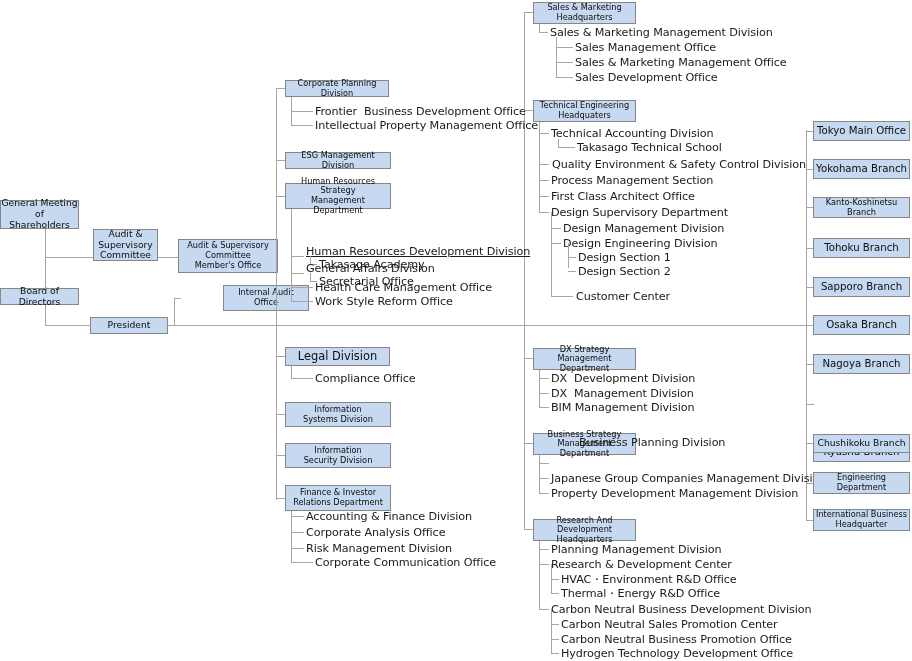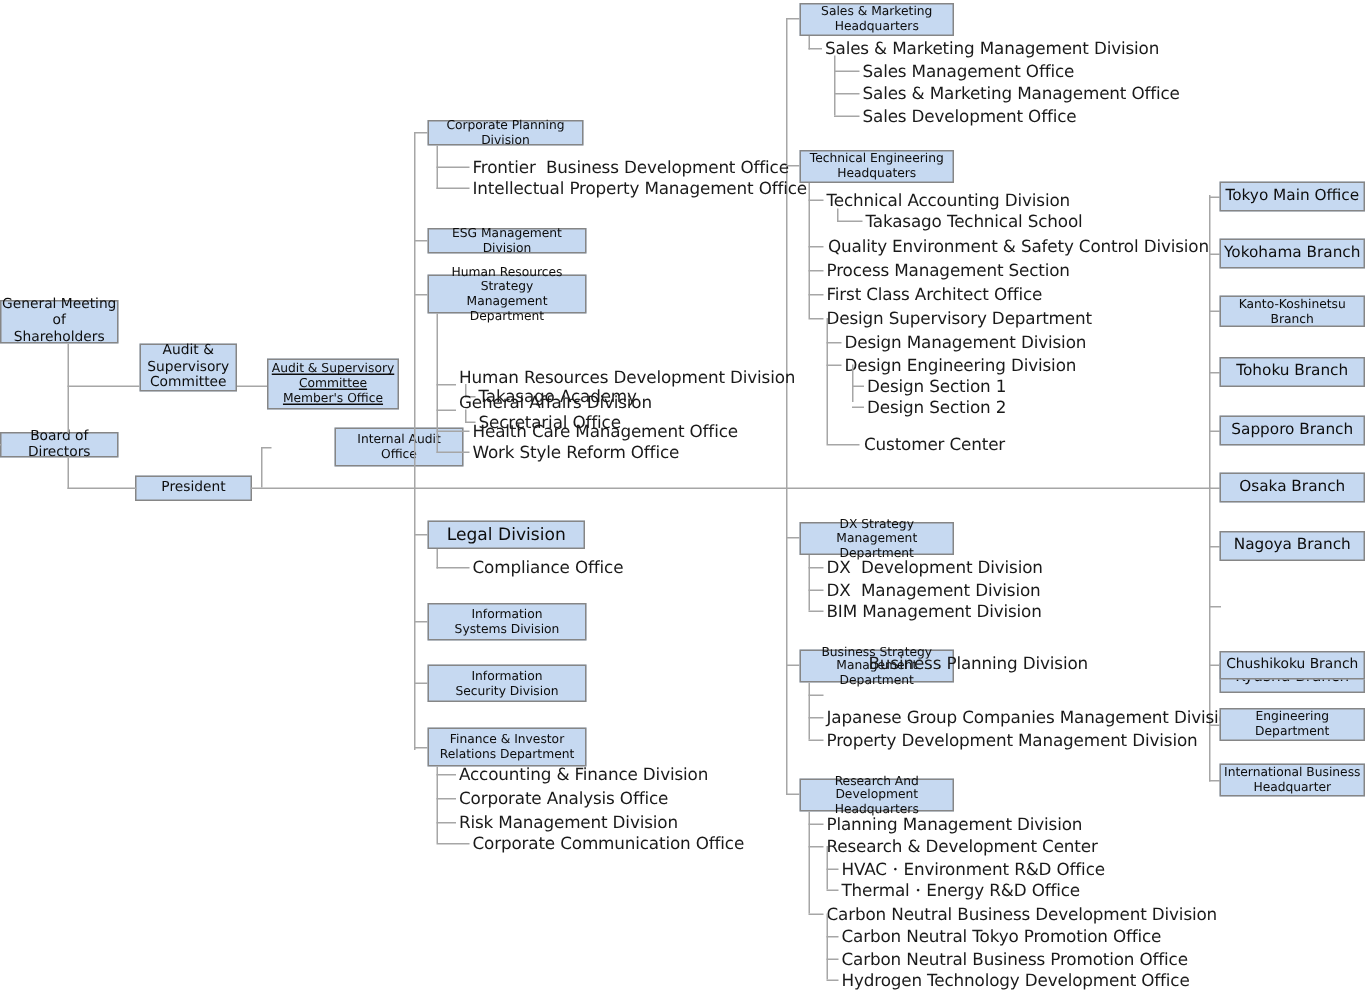--- a/index.html
+++ b/index.html
@@ -56,21 +56,21 @@
 Shareholders</div>
 
   <div class="box b9" style="left:0px;top:288px;width:79px;height:17px;">Board of Directors</div>
 
   <div class="box b9" style="left:90px;top:317px;width:78px;height:17px;">President</div>
 
   <div class="box b9" style="left:93px;top:229px;width:65px;height:32px;">Audit &amp;
 Supervisory
 Committee</div>
 
-  <div class="box b8" style="left:178px;top:239px;width:88px;height:34px;text-decoration:underline;">Audit &amp; Supervisory
+  <div class="box b8" style="left:178px;top:239px;width:100px;height:34px;">Audit &amp; Supervisory
 Committee
 Member's Office</div>
 
   <div class="box b8" style="left:180px;top:285px;width:86px;height:26px;margin-left:43px;">Internal Audit
 Office</div>
 
   <div class="v" style="left:45px;top:229px;height:60px;"></div>
   <div class="h" style="left:45px;top:257px;width:48px;"></div>
   <div class="h" style="left:158px;top:257px;width:20px;"></div>
   <div class="v" style="left:45px;top:305px;height:21px;"></div>
@@ -96,21 +96,21 @@
   <div class="h" style="left:276px;top:160px;width:9px;"></div>
   <div class="box b8" style="left:285px;top:152px;width:106px;height:17px;">ESG Management Division</div>
 
   <div class="h" style="left:276px;top:196px;width:9px;"></div>
   <div class="box b8" style="left:285px;top:183px;width:106px;height:26px;">Human Resources Strategy
 Management Department</div>
   <div class="v" style="left:291px;top:209px;height:93px;"></div>
   <div class="h" style="left:291px;top:256px;width:13px;"></div>
   <div class="h" style="left:291px;top:301px;width:22px;"></div>
   <div class="h" style="left:291px;top:287px;width:22px;"></div>
-  <div class="leaf" style="left:306px;top:245px;">Human Resources Development Division</div>
+  <div class="leaf" style="left:306px;top:245px;text-decoration:underline;">Human Resources Development Division</div>
   <div class="v" style="left:310px;top:256px;height:9px;"></div>
   <div class="h" style="left:310px;top:264px;width:7px;"></div>
   <div class="leaf" style="left:319px;top:258px;">Takasago Academy</div>
   <div class="h" style="left:291px;top:273px;width:13px;"></div>
   <div class="leaf" style="left:306px;top:262px;">General Affairs Division</div>
   <div class="v" style="left:310px;top:273px;height:9px;"></div>
   <div class="h" style="left:310px;top:281px;width:7px;"></div>
   <div class="leaf" style="left:319px;top:275px;">Secretarial Office</div>
   <div class="leaf" style="left:315px;top:281px;">Health Care Management Office</div>
   <div class="leaf" style="left:315px;top:295px;">Work Style Reform Office</div>
@@ -221,21 +221,21 @@
   <div class="h" style="left:551px;top:579px;width:8px;"></div>
   <div class="h" style="left:551px;top:593px;width:8px;"></div>
   <div class="leaf" style="left:561px;top:573px;">HVAC・Environment R&amp;D Office</div>
   <div class="leaf" style="left:561px;top:587px;">Thermal・Energy R&amp;D Office</div>
   <div class="h" style="left:539px;top:609px;width:10px;"></div>
   <div class="leaf" style="left:551px;top:603px;">Carbon Neutral Business Development Division</div>
   <div class="v" style="left:551px;top:609px;height:44px;"></div>
   <div class="h" style="left:551px;top:624px;width:8px;"></div>
   <div class="h" style="left:551px;top:639px;width:8px;"></div>
   <div class="h" style="left:551px;top:653px;width:8px;"></div>
-  <div class="leaf" style="left:561px;top:618px;">Carbon Neutral Tokyo Promotion Office</div>
+  <div class="leaf" style="left:561px;top:618px;">Carbon Neutral Sales Promotion Center</div>
   <div class="leaf" style="left:561px;top:633px;">Carbon Neutral Business Promotion Office</div>
   <div class="leaf" style="left:561px;top:647px;">Hydrogen Technology Development Office</div>
 
   <div class="h" style="left:806px;top:131px;width:8px;"></div>
   <div class="box b10" style="left:813px;top:121px;width:97px;height:20px;">Tokyo Main Office</div>
 
   <div class="h" style="left:806px;top:169px;width:8px;"></div>
   <div class="box b10" style="left:813px;top:159px;width:97px;height:20px;">Yokohama Branch</div>
 
   <div class="h" style="left:806px;top:207px;width:8px;"></div>

